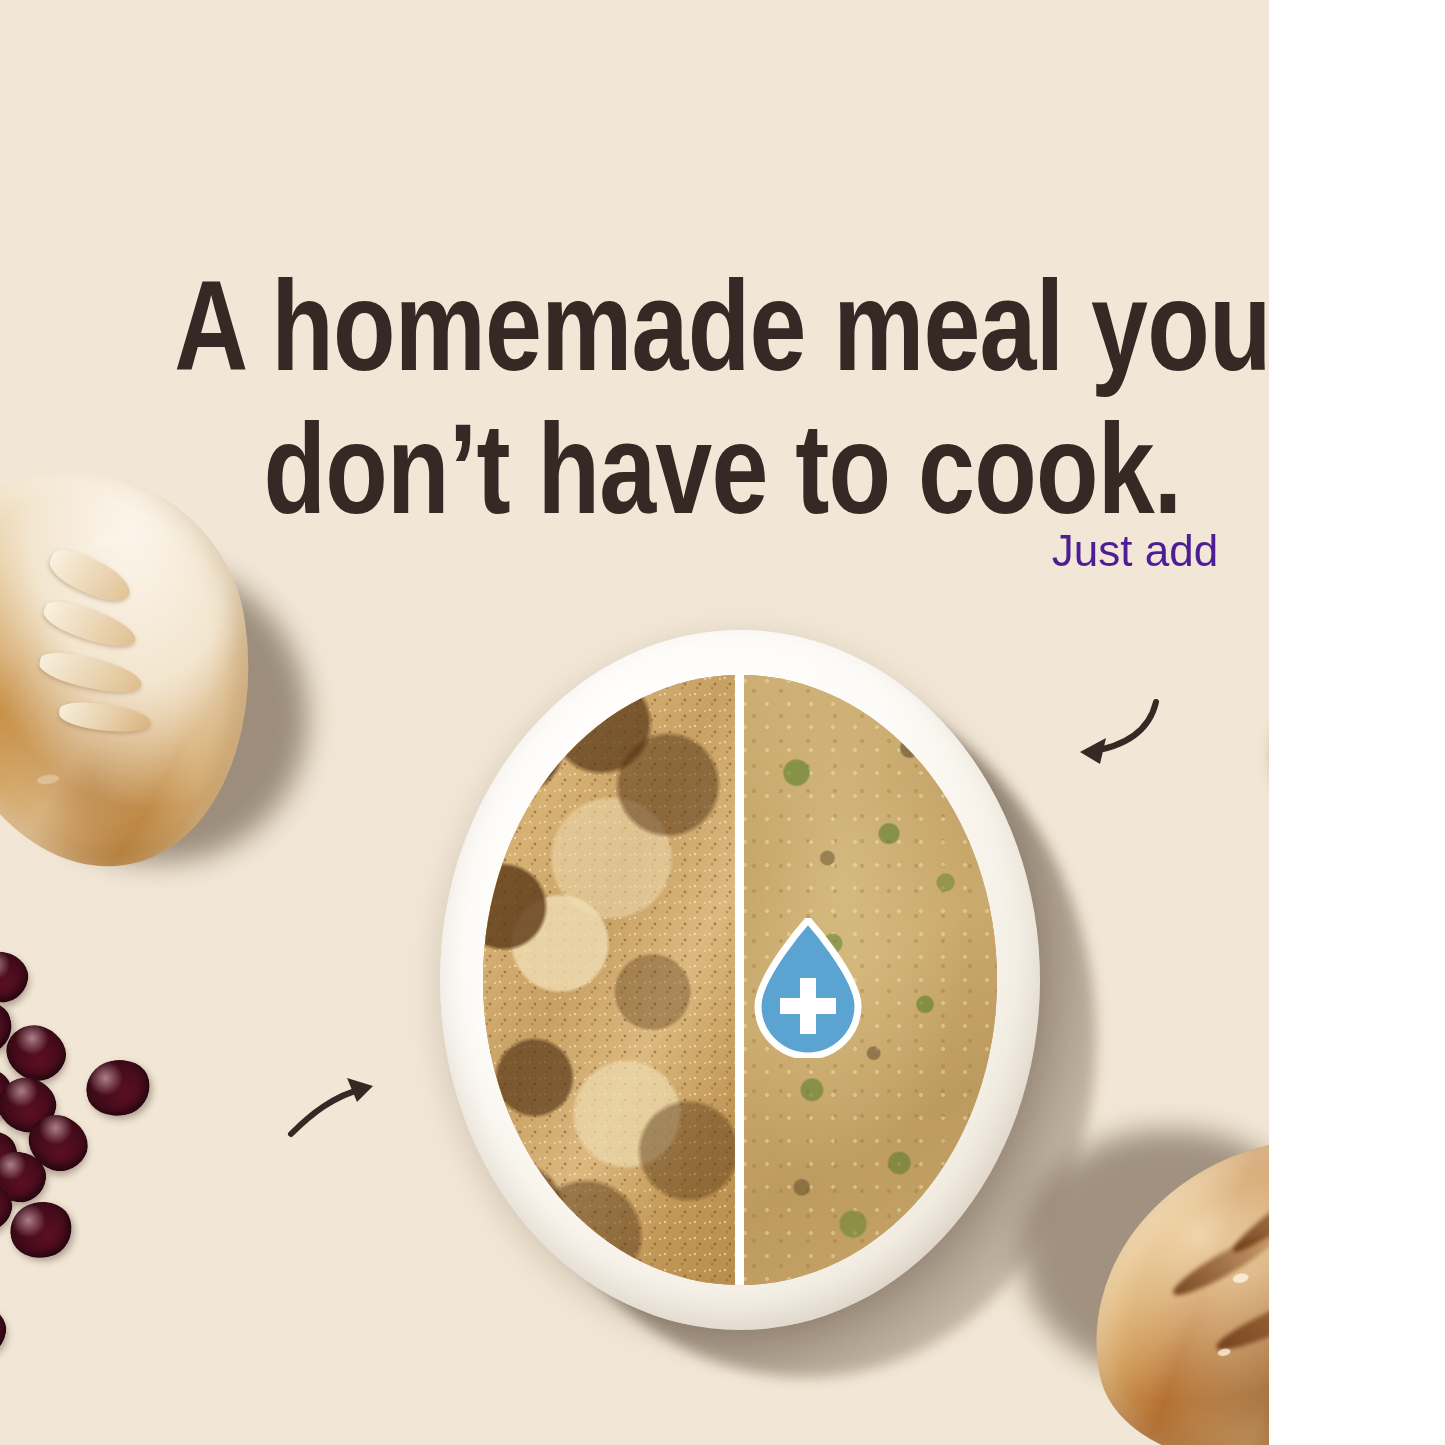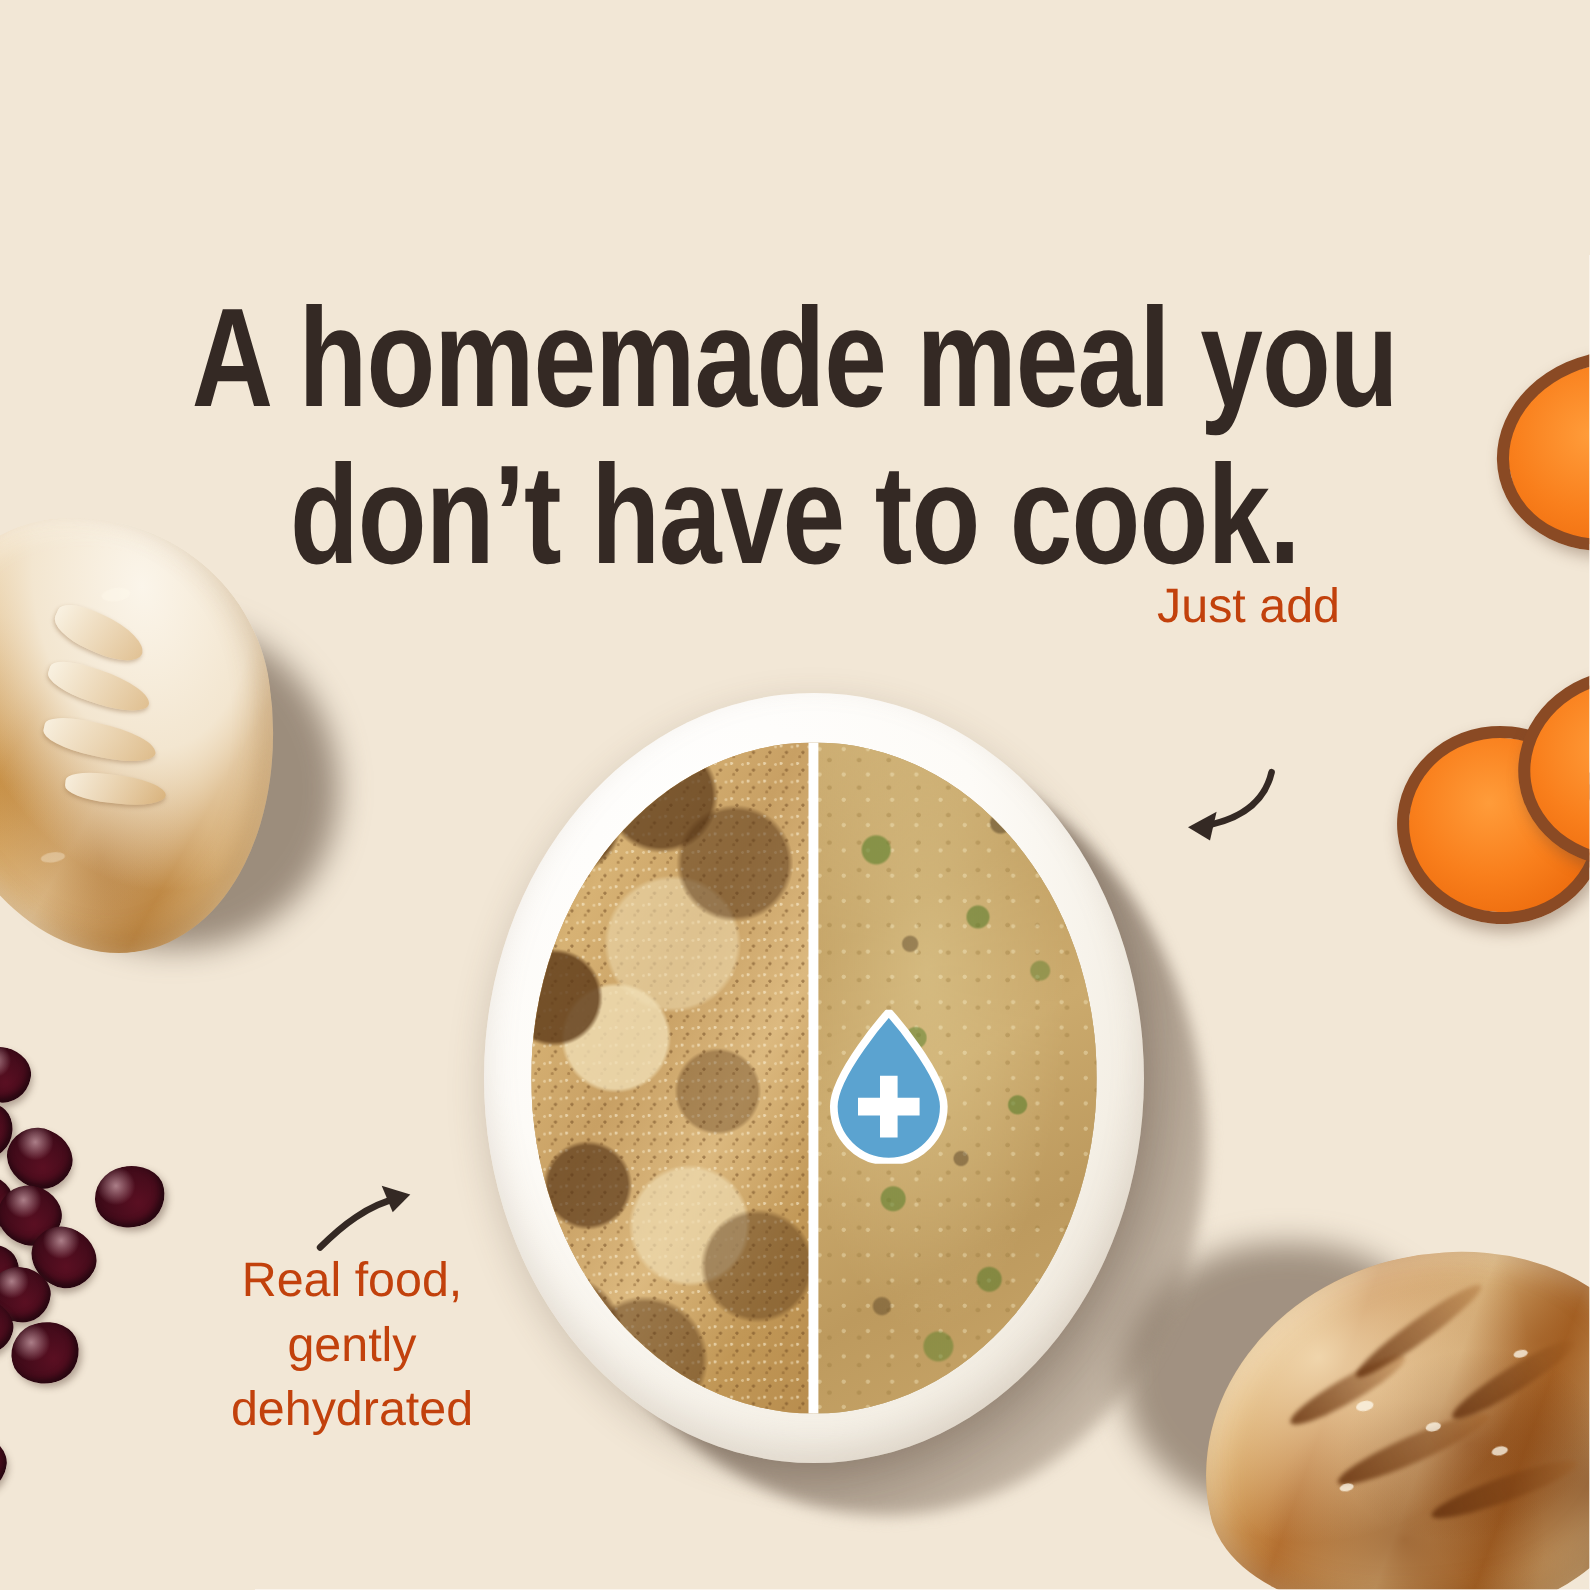--- a/index.html
+++ b/index.html
@@ -3,21 +3,21 @@
 <meta charset="utf-8">
 <title>Homemade Meal Product Graphic</title>
 <style>
   html, body {
     margin: 0;
     padding: 0;
     background: #ffffff;
   }
   #stage {
     position: relative;
-    width: 1445px;
+    width: 1269px;
     height: 1445px;
     overflow: hidden;
     font-family: "Liberation Sans", sans-serif;
     background: #f2e7d6;
     text-decoration: underline;
   }
 
   
   .headline {
     position: absolute;
@@ -34,21 +34,21 @@
     transform: scaleX(0.80);
     transform-origin: 50% 0;
     white-space: nowrap;
     user-select: none;
   }
   .headline .hl-line { display: block; }
 
   
   .callout {
     position: absolute;
-    color: #c2410c;
+    color: #4c1d95;
     font-family: "Liberation Sans", sans-serif;
     font-weight: 400;
     font-size: 44px;
     line-height: 1.33;
     text-align: center;
     white-space: nowrap;
     user-select: none;
   }
   .callout .co-line { display: block; }
 
@@ -349,23 +349,18 @@
   </div>
 
   <div class="callout" id="callout-right">
     <span class="co-line">Just add</span>
   </div>
   <svg class="arrow-svg" id="arrow-right" width="130" height="90" viewBox="0 0 130 90">
     <path d="M114 12 C108 38 88 56 46 62" fill="none" stroke="#342924" stroke-width="6" stroke-linecap="round"></path>
     <path d="M38 62 L64 48 L58 74 Z" fill="#342924"></path>
   </svg>
 
-  <div class="callout" id="callout-left">
-    <span class="co-line">Real food,</span>
-    <span class="co-line">gently</span>
-    <span class="co-line">dehydrated</span>
-  </div>
   <svg class="arrow-svg" id="arrow-left" width="115" height="75" viewBox="0 0 115 75">
     <path d="M6 66 C26 46 48 28 80 20" fill="none" stroke="#342924" stroke-width="6" stroke-linecap="round"></path>
     <path d="M88 18 L62 10 L72 34 Z" fill="#342924"></path>
   </svg>
 
 </div>
 
 </body></html>

